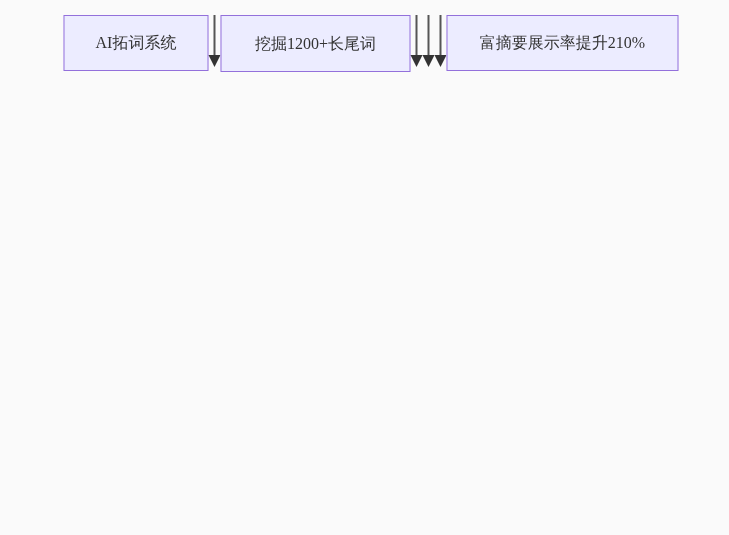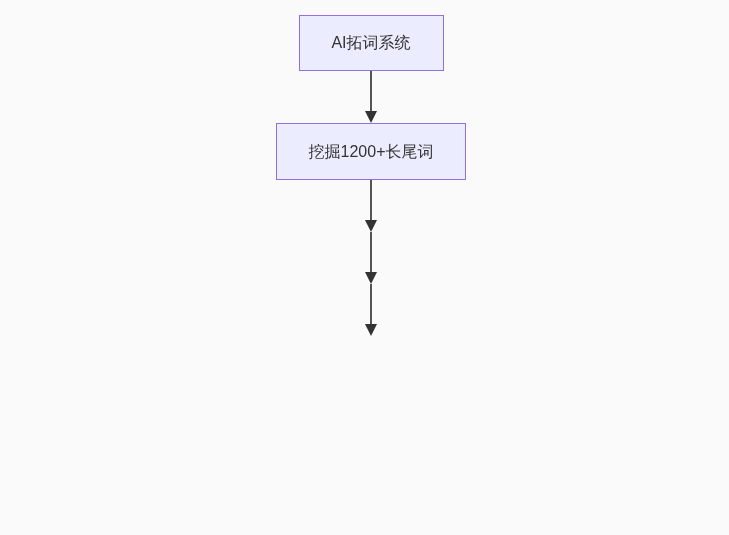--- a/index.html
+++ b/index.html
@@ -13,22 +13,22 @@
     font-family: "Liberation Sans", "DejaVu Sans", sans-serif;
     overflow: hidden;
     position: relative;
   }
   .flowchart {
     position: absolute;
     left: 371px;
     top: 15px;
     transform: translateX(-50%);
     display: flex;
-    flex-direction: column;
-    align-items: center;
+    align-items: flex-start;
+    font-family: Liberation Serif, serif;
   }
   .node {
     box-sizing: border-box;
     background: #ececff;
     border: 1px solid #9370db;
     display: flex;
     align-items: center;
     justify-content: center;
     color: #333333;
     font-size: 16px;
@@ -89,14 +89,17 @@
     <div class="line"></div>
     <div class="head"></div>
   </div>
 
 
   <div class="arrow">
     <div class="line"></div>
     <div class="head"></div>
   </div>
 
+  <div class="node node-5">
+    <span>富摘要展示率提升210%</span>
+  </div>
 
 </div>
 
 </body></html>

